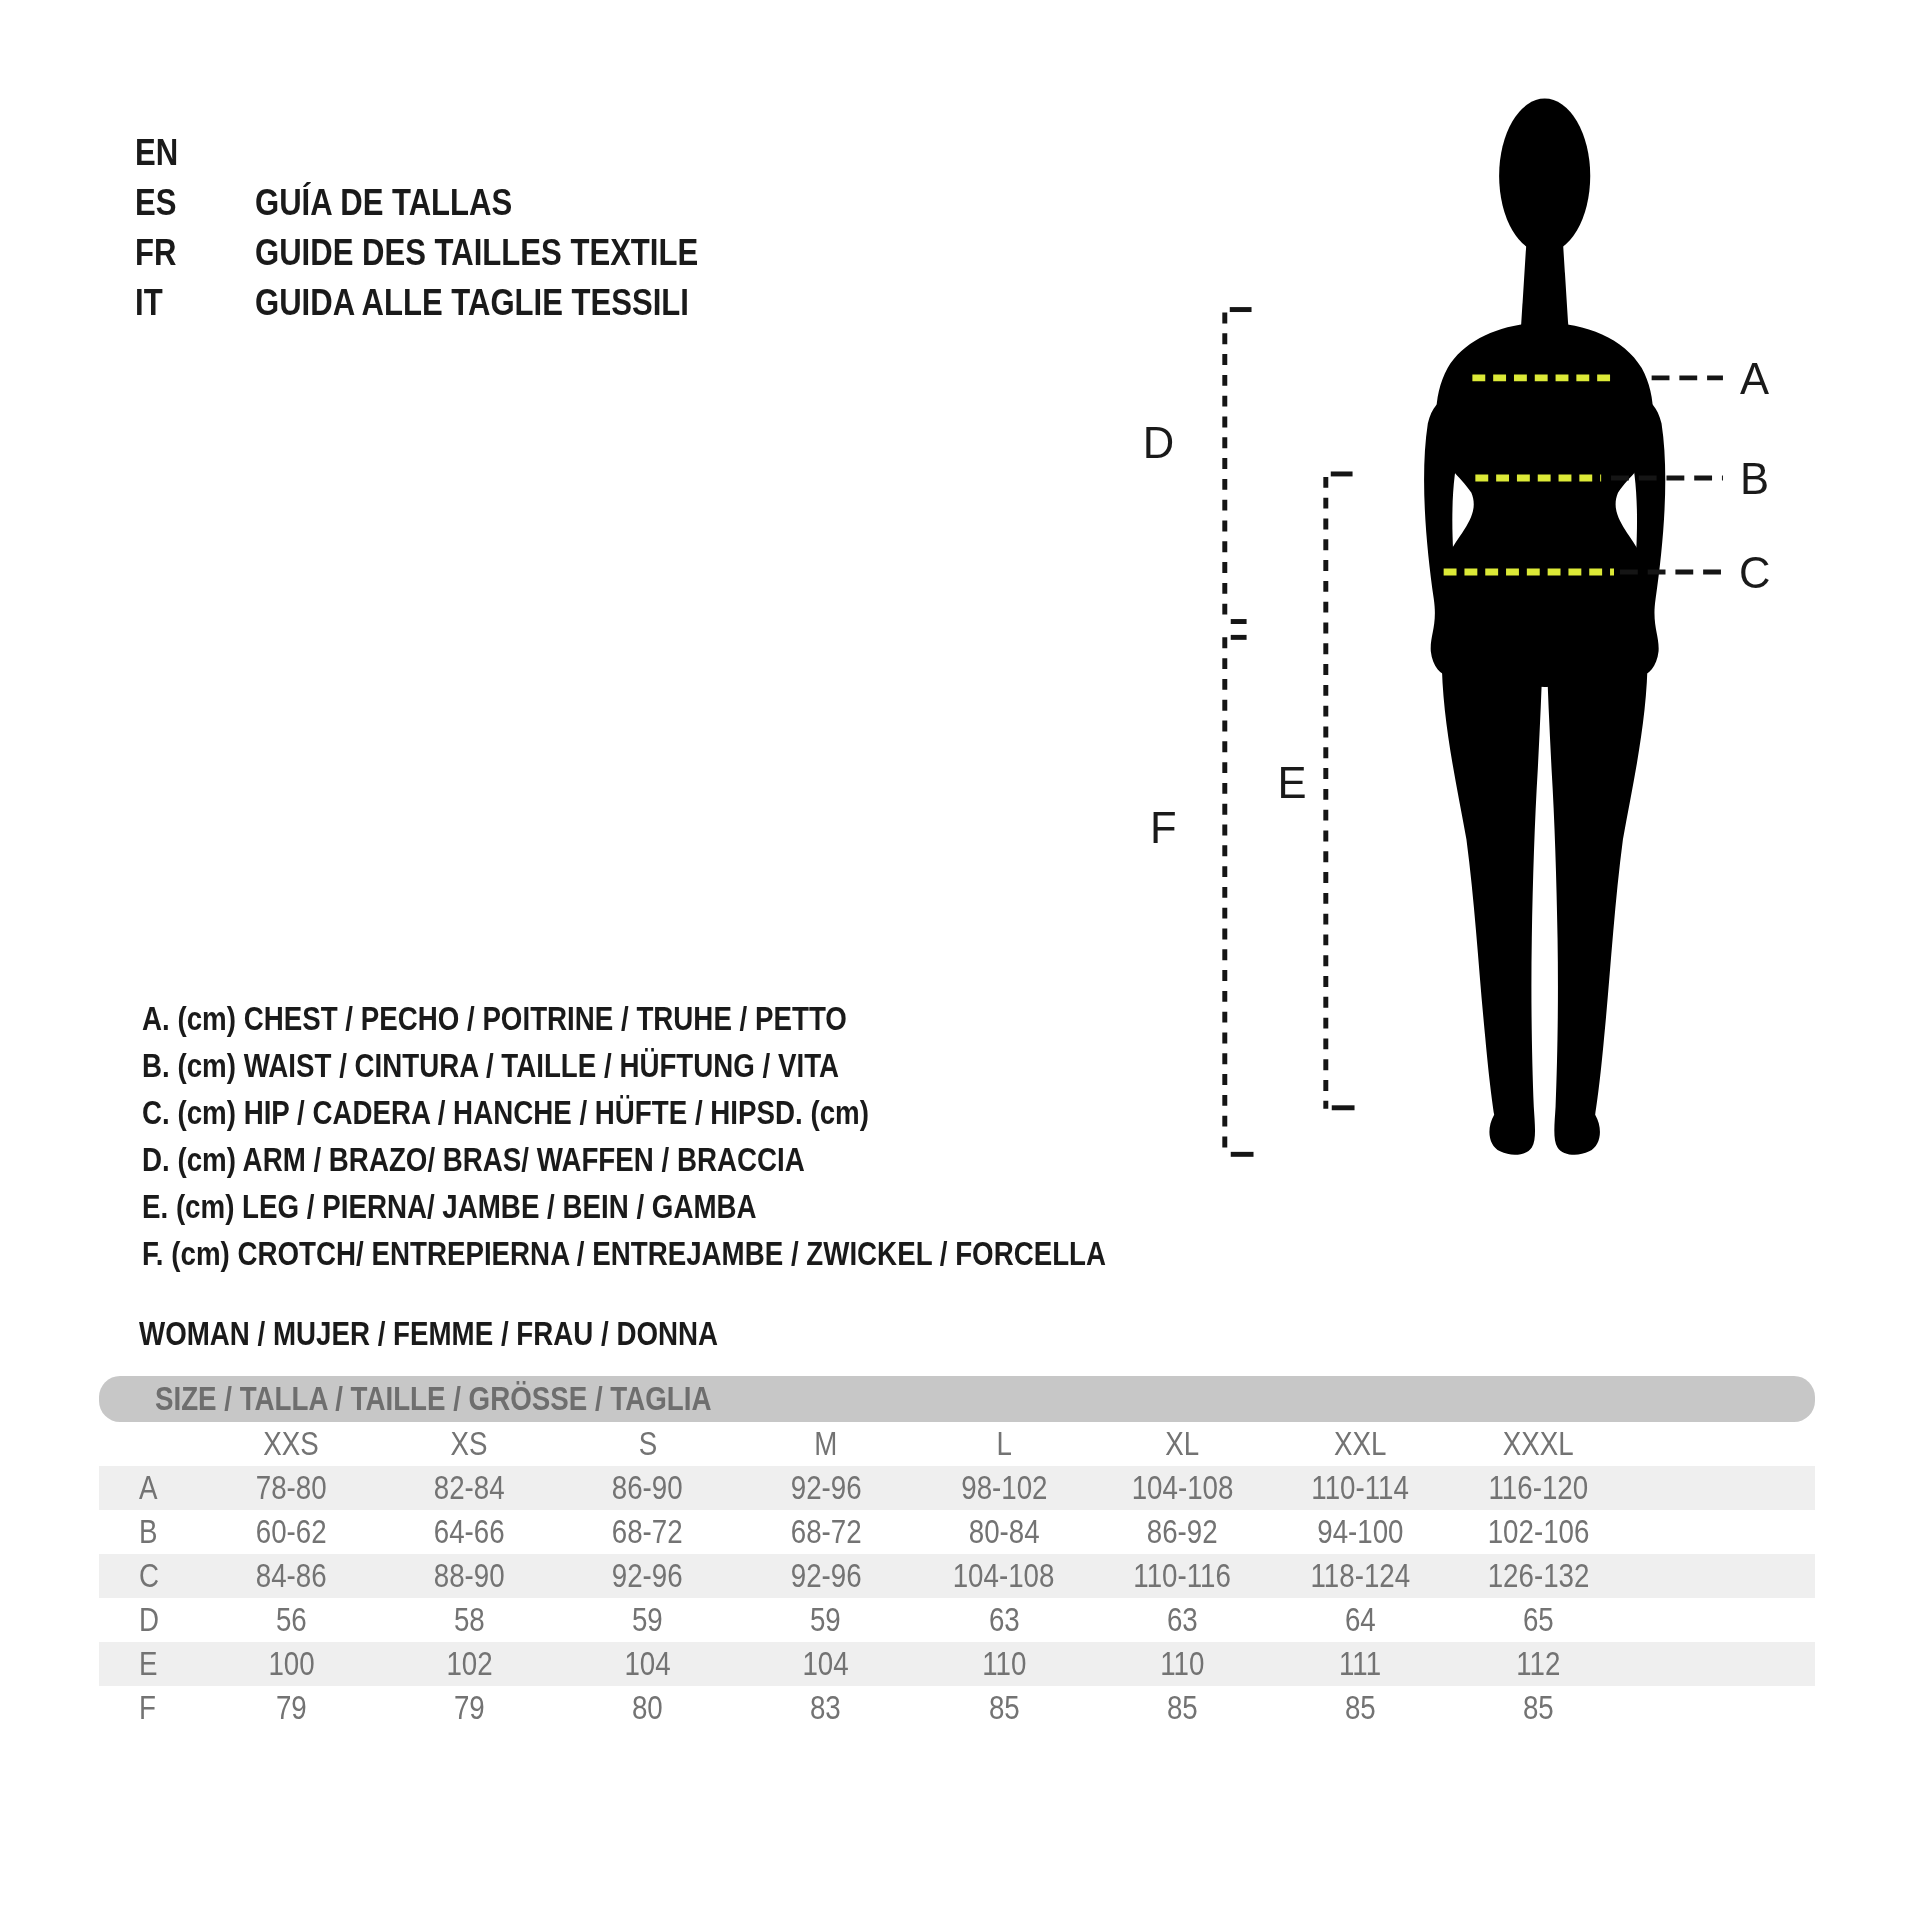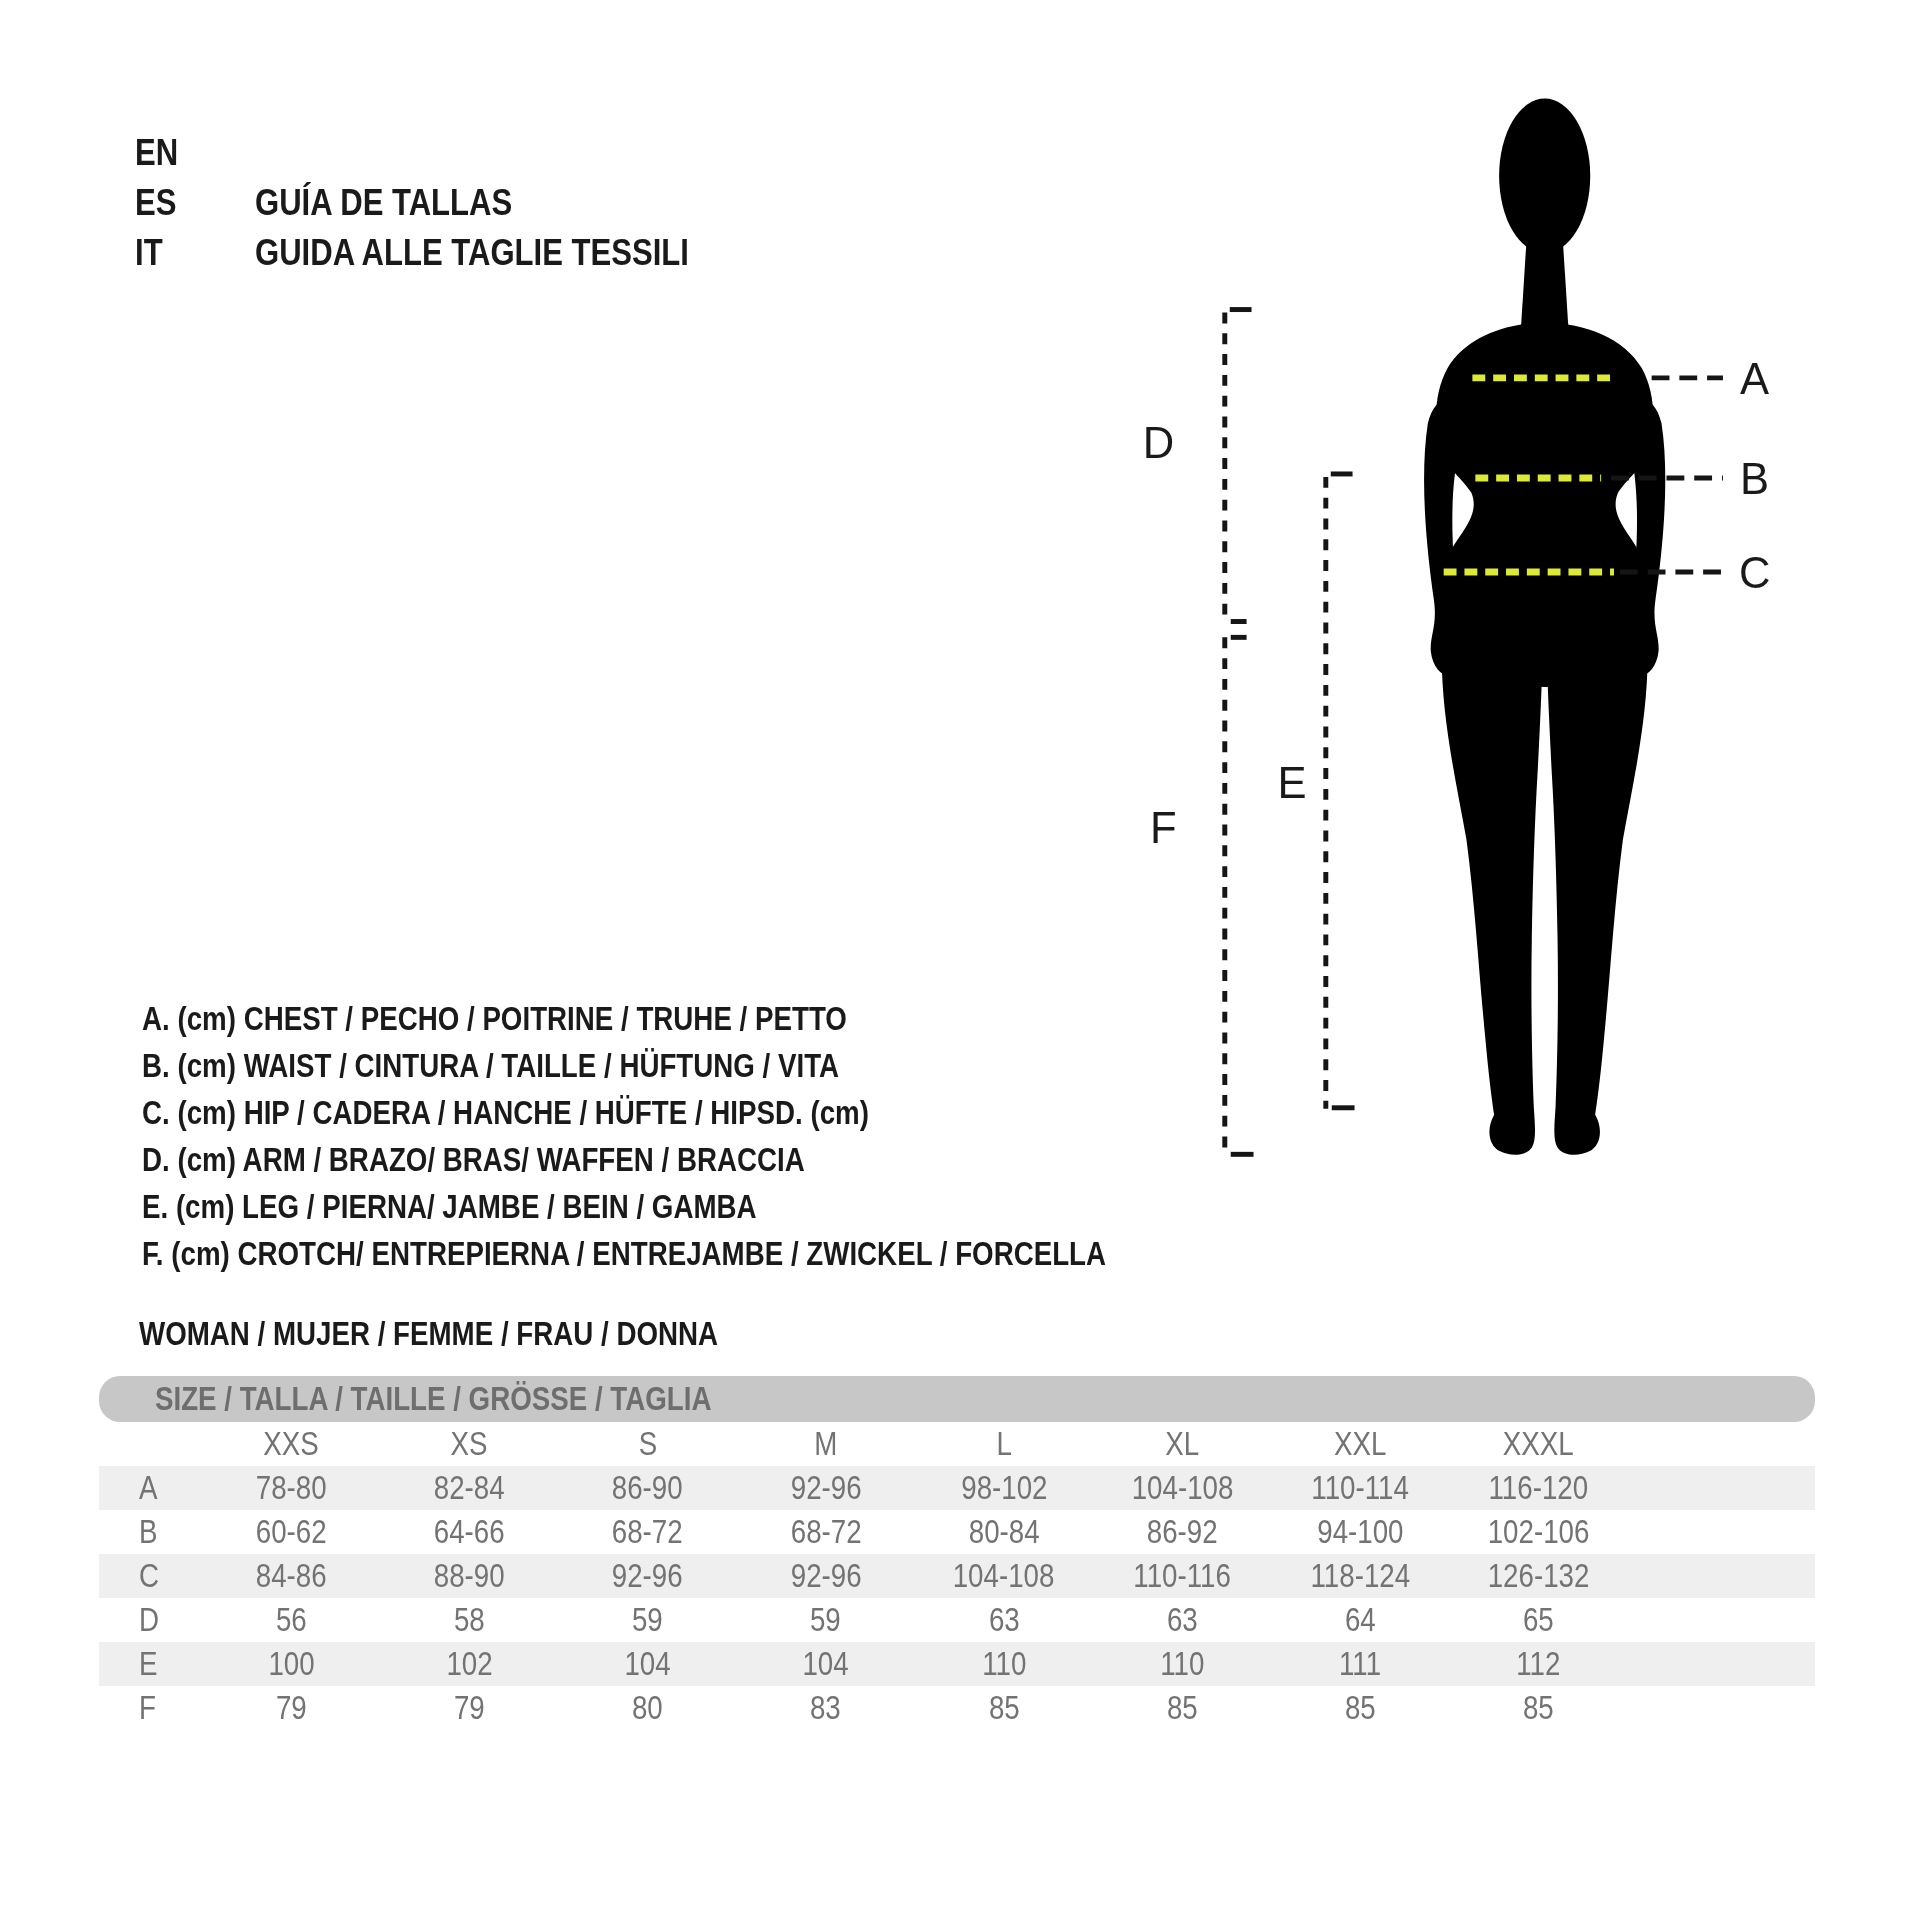--- a/index.html
+++ b/index.html
@@ -53,20 +53,24 @@
 </head>
 <body>
 
 <div class="langs">
   <div class="lang-row">
     <span class="lang-code"><span class="cx">EN</span></span>
   </div>
   <div class="lang-row">
     <span class="lang-code"><span class="cx">ES</span></span>
     <span><span class="cx">GUÍA DE TALLAS</span></span>
+  </div>
+  <div class="lang-row">
+    <span class="lang-code"><span class="cx">FR</span></span>
+    <span><span class="cx">GUIDE DES TAILLES TEXTILE</span></span>
   </div>
   <div class="lang-row">
     <span class="lang-code"><span class="cx">IT</span></span>
     <span><span class="cx">GUIDA ALLE TAGLIE TESSILI</span></span>
   </div>
 </div>
 
 <div class="legend">
   <div class="legend-line">
       <span class="cx">A. (cm) CHEST / PECHO / POITRINE / TRUHE / PETTO</span>

